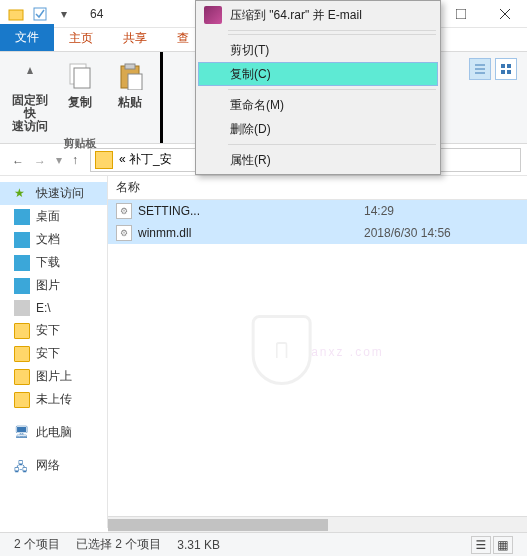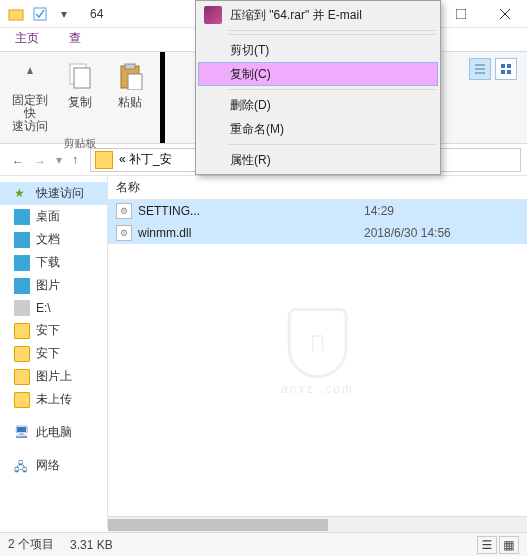--- a/index.html
+++ b/index.html
@@ -6,26 +6,26 @@
 body { width: 527px; height: 556px; background: #fff; position: relative; overflow: hidden; }
 
 .titlebar { height: 28px; background: #fff; display: flex; align-items: center; border-bottom: 1px solid #e5e5e5; }
 .titlebar .qat { display: flex; align-items: center; gap: 8px; padding: 0 8px; }
 .titlebar .qat-icon { width: 16px; height: 16px; display: flex; align-items: center; justify-content: center; color: #555; }
 .titlebar .title { flex: 1; text-align: left; padding-left: 10px; color: #333; }
 .titlebar .winbtns { display: flex; }
 .titlebar .winbtn { width: 44px; height: 28px; display: flex; align-items: center; justify-content: center; color: #333; }
 
 .tabs { height: 24px; background: #fff; display: flex; align-items: flex-end; border-bottom: 1px solid #dadada; }
-.tab { padding: 4px 14px; color: #701a75; border: 1px solid transparent; }
+.tab { padding: 4px 14px; color: #c2410c; border: 1px solid transparent; }
 .tab.file { background: #1979ca; color: #fff; }
 .tab:not(.file) { border-bottom: none; }
 
 .ribbon { height: 92px; background: #f5f6f7; border-bottom: 1px solid #dadada; display: flex; }
-.ribbon-group { display: flex; flex-direction: column; align-items: center; padding: 4px 8px; border-right: 5px solid #000000; }
+.ribbon-group { display: flex; flex-direction: column; align-items: center; padding: 4px 8px; border-right: 3px solid #000000; font-weight: bold; }
 .ribbon-group-content { flex: 1; display: flex; align-items: flex-start; gap: 6px; }
 .ribbon-btn-large { width: 44px; display: flex; flex-direction: column; align-items: center; gap: 2px; padding-top: 4px; color: #444; }
 .ribbon-btn-large .ico { width: 32px; height: 32px; display: flex; align-items: center; justify-content: center; }
 .ribbon-group-label { font-size: 11px; color: #666; padding: 2px 0; }
 .ribbon-right { flex: 1; display: flex; justify-content: flex-end; align-items: flex-start; padding: 6px 10px; gap:4px; }
 .view-toggle { width: 22px; height: 22px; border: 1px solid #a0c4e8; background:#cde6f7; display:flex; align-items:center; justify-content:center; }
 
 .addrbar { height: 32px; background: #fff; display: flex; align-items: center; gap: 6px; padding: 0 6px; border-bottom: 1px solid #e5e5e5; }
 .nav-arrows { display: flex; gap: 10px; color: #999; padding: 0 6px; }
 .nav-arrows .enabled { color: #555; }
@@ -47,34 +47,34 @@
 .col { padding: 0 8px; color: #333; }
 .col.name { width: 250px; }
 .col.date { flex: 1; }
 .file-list { }
 .file-row { height: 22px; display: flex; align-items: center; padding-left: 8px; }
 .file-row.selected { background: #cde8ff; }
 .file-row .fico2 { width: 16px; height: 16px; margin-right: 6px; background: #fff; border: 1px solid #bbb; display:flex; align-items:center; justify-content:center; font-size:9px; color:#888; }
 .file-row .fname { width: 226px; color: #222; }
 .file-row .fdate { color: #555; }
 
-.watermark { position: absolute; top: 50%; left: 50%; transform: translate(-50%, -50%); opacity: 0.12; font-size: 38px; color: #a21caf; font-weight: 300; letter-spacing: 2px; pointer-events: none; display:flex; flex-direction:column; align-items:center; }
+.watermark { position: absolute; top: 50%; left: 50%; transform: translate(-50%, -50%); opacity: 0.12; font-size: 38px; color: #a21caf; font-weight: 300; letter-spacing: 2px; pointer-events: none; display:flex; flex-direction:row; align-items:center; }
 .watermark .shield { width:60px; height:70px; border:3px solid #888; border-radius: 8px 8px 30px 30px; margin-bottom:4px; display:flex; align-items:center; justify-content:center; }
 
-.statusbar { position: absolute; bottom: 0; left: 0; right: 0; height: 24px; background: #f5f6f7; border-top: 1px solid #dadada; display: flex; align-items: center; padding: 0 8px; gap: 16px; color: #444; }
+.statusbar { position: absolute; bottom: 0; left: 0; right: 0; height: 24px; background: #f5f6f7; border-top: 1px solid #dadada; display: flex; align-items: center; padding: 0 14px; gap: 16px; color: #444; }
 .statusbar .flex { flex: 1; }
 .status-view { display:flex; gap:2px; }
 .status-view div { width:20px; height:18px; border:1px solid #ccc; display:flex; align-items:center; justify-content:center; }
 
 .scroll-h { position:absolute; bottom:24px; left:108px; right:0; height:16px; background:#f0f0f0; border-top:1px solid #ddd; }
 .scroll-h-thumb { position:absolute; left:0; top:2px; width:220px; height:12px; background:#c2c2c2; }
 
 .context-menu { position: absolute; top: 0; left: 195px; width: 246px; background: #f0f0f0; border: 1px solid #a0a0a0; box-shadow: 3px 3px 6px rgba(0,0,0,0.25); z-index: 100; padding: 2px; }
 .cm-item { height: 24px; display: flex; align-items: center; padding-left: 32px; padding-right: 18px; color: #222; position: relative; }
-.cm-item.hover { background: #f0abfc; border:1px solid #8eb9e8; padding-left:31px; }
+.cm-item.hover { background: #5eead4; border:1px solid #8eb9e8; padding-left:31px; }
 .cm-item .cm-icon { position: absolute; left: 6px; width: 18px; height: 18px; display:flex; align-items:center; justify-content:center; }
 .cm-item .arrow { margin-left: auto; color: #555; font-size:10px; }
 .cm-sep { height: 1px; background: #d7d7d7; margin: 3px 2px 3px 30px; }
 .winrar-ico { background: linear-gradient(135deg,#8b2d6b,#c94f9a); border-radius:2px; }
 
 svg { display:block; }
 </style>
 </head>
 <body>
 
@@ -108,21 +108,23 @@
     <div class="winbtn">
         <svg width="10" height="10">
           <line x1="0" y1="0" x2="10" y2="10" stroke="#333"></line>
           <line x1="10" y1="0" x2="0" y2="10" stroke="#333"></line>
         </svg>
       </div>
   </div>
 </div>
 
 <div class="tabs">
+  <div class="tab file">文件</div>
   <div class="tab">主页</div>
+  <div class="tab">共享</div>
   <div class="tab">查</div>
 </div>
 
 <div class="ribbon">
   <div class="ribbon-group">
     <div class="ribbon-group-content">
       <div class="ribbon-btn-large">
         <div class="ico">
             <svg width="24" height="24">
               <path d="M12 3 L15 10 L12 10 L12 20 L12 10 L9 10 Z" fill="#6a6a6a"></path>
@@ -265,20 +267,21 @@
     </div>
   </div>
 </div>
 
 <div class="scroll-h">
   <div class="scroll-h-thumb"></div>
 </div>
 
 <div class="statusbar">
   <span>2 个项目</span>
+  <span>已选择 2 个项目</span>
   <span>3.31 KB</span>
   <div class="flex"></div>
   <div class="status-view">
     <div>☰</div>
     <div>▦</div>
   </div>
 </div>
 
 <div class="context-menu" id="context-menu">
     <div class="cm-item">
@@ -288,22 +291,22 @@
     <div class="cm-sep"></div>
     <div class="cm-sep"></div>
     <div class="cm-item">
       <span>剪切(T)</span>
     </div>
     <div class="cm-item hover">
       <span>复制(C)</span>
     </div>
     <div class="cm-sep"></div>
     <div class="cm-item">
+      <span>重命名(M)</span>
+    </div>
+    <div class="cm-item">
       <span>删除(D)</span>
     </div>
-    <div class="cm-item">
-      <span>重命名(M)</span>
-    </div>
     <div class="cm-sep"></div>
     <div class="cm-item">
       <span>属性(R)</span>
     </div>
   </div>
 
 </body></html>

